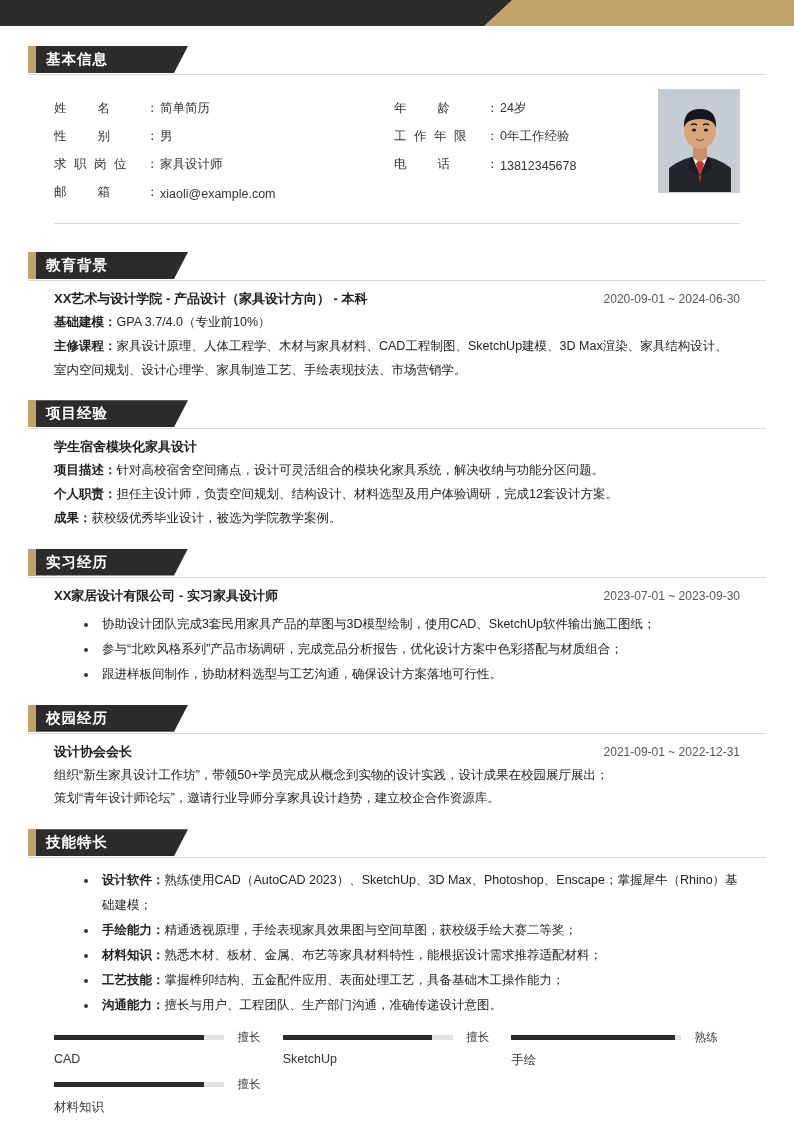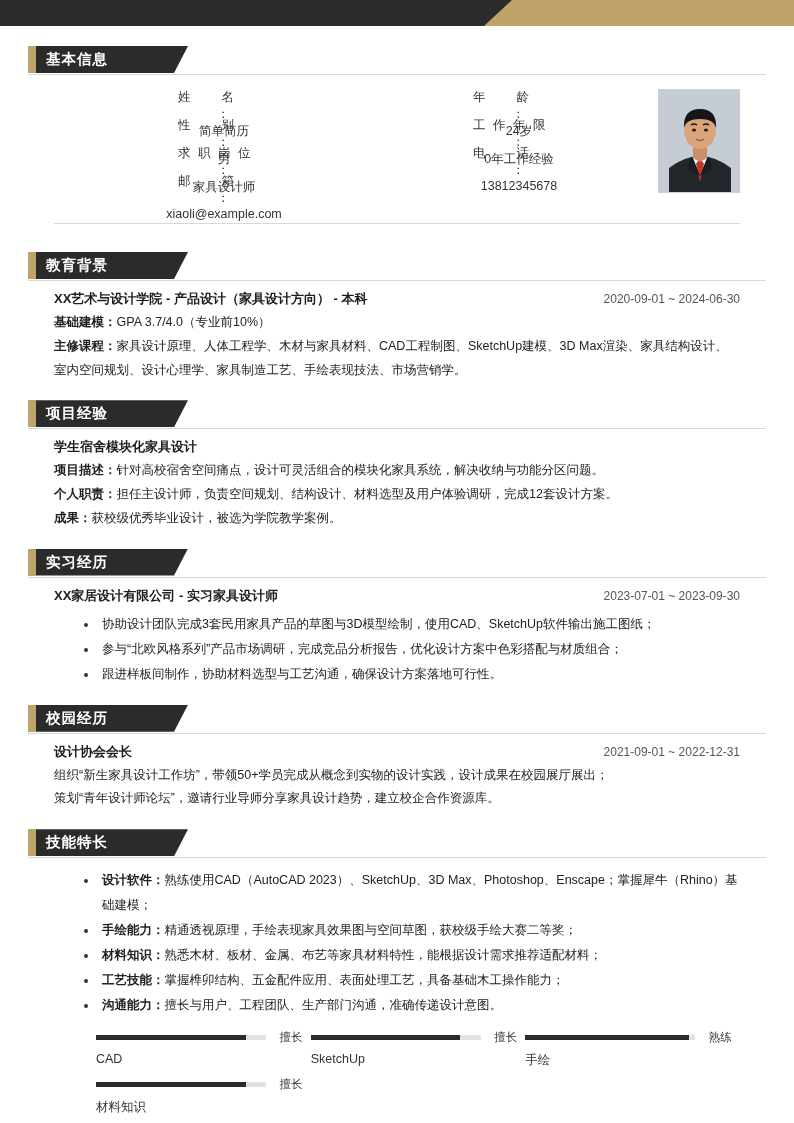--- a/index.html
+++ b/index.html
@@ -55,21 +55,21 @@
   }
 
   .body-block { padding: 2px 26px 4px 26px; font-size:12.5px; line-height:1.85; }
 
   
   .info-wrap { position:relative; padding: 10px 26px 14px 26px; }
   .info-grid { display:flex; }
   .info-col { }
   .info-col.left { width:340px; }
   .info-col.right { width:250px; }
-  .info-row { display:flex; align-items:center; height:28px; font-size:12.5px;flex-direction:column; }
+  .info-row { display:flex; align-items:flex-end; height:28px; font-size:12.5px; }
   .info-label { width:92px; color:#333; letter-spacing:2px; }
   .info-colon { width:14px; color:#333; }
   .info-value { color:#333; }
   .photo {
     position:absolute; right:26px; top:10px;
     width:82px; height:104px;
     background: linear-gradient(#d9dde3, #c7ccd4);
     border:1px solid #cfcfcf;
     overflow:hidden;
   }
@@ -82,21 +82,21 @@
   .row-title .d { font-size:12px; color:#555; }
   .kv { font-size:12.5px; line-height:1.9; }
   .kv b { font-weight:bold; color:#1d1d1d; }
 
   ul.bullets { margin:4px 0 0 0; padding-left:20px; }
   ul.bullets li { font-size:12.5px; line-height:2.0; padding-left:4px;margin-left:24px; }
   ul.bullets li::marker { color:#333; }
 
   
   .bars { padding: 6px 26px 0 26px; }
-  .bars-row { display:flex;margin-left:42px; }
+  .bars-row { display:flex; }
   .bar-item { width:224px; margin-right:8px; }
   .bar-track { position:relative; height:5px; background:#e2e2e2; width:170px; display:inline-block; vertical-align:middle; }
   .bar-fill { position:absolute; left:0; top:0; height:5px; background:#2b2b2b; }
   .bar-level { display:inline-block; font-size:11.5px; color:#333; margin-left:9px; vertical-align:middle; }
   .bar-name { font-size:12.5px; color:#333; margin-top:6px; }
 
   .small-gap { height:6px; }
 </style>
 </head>
 <body>

